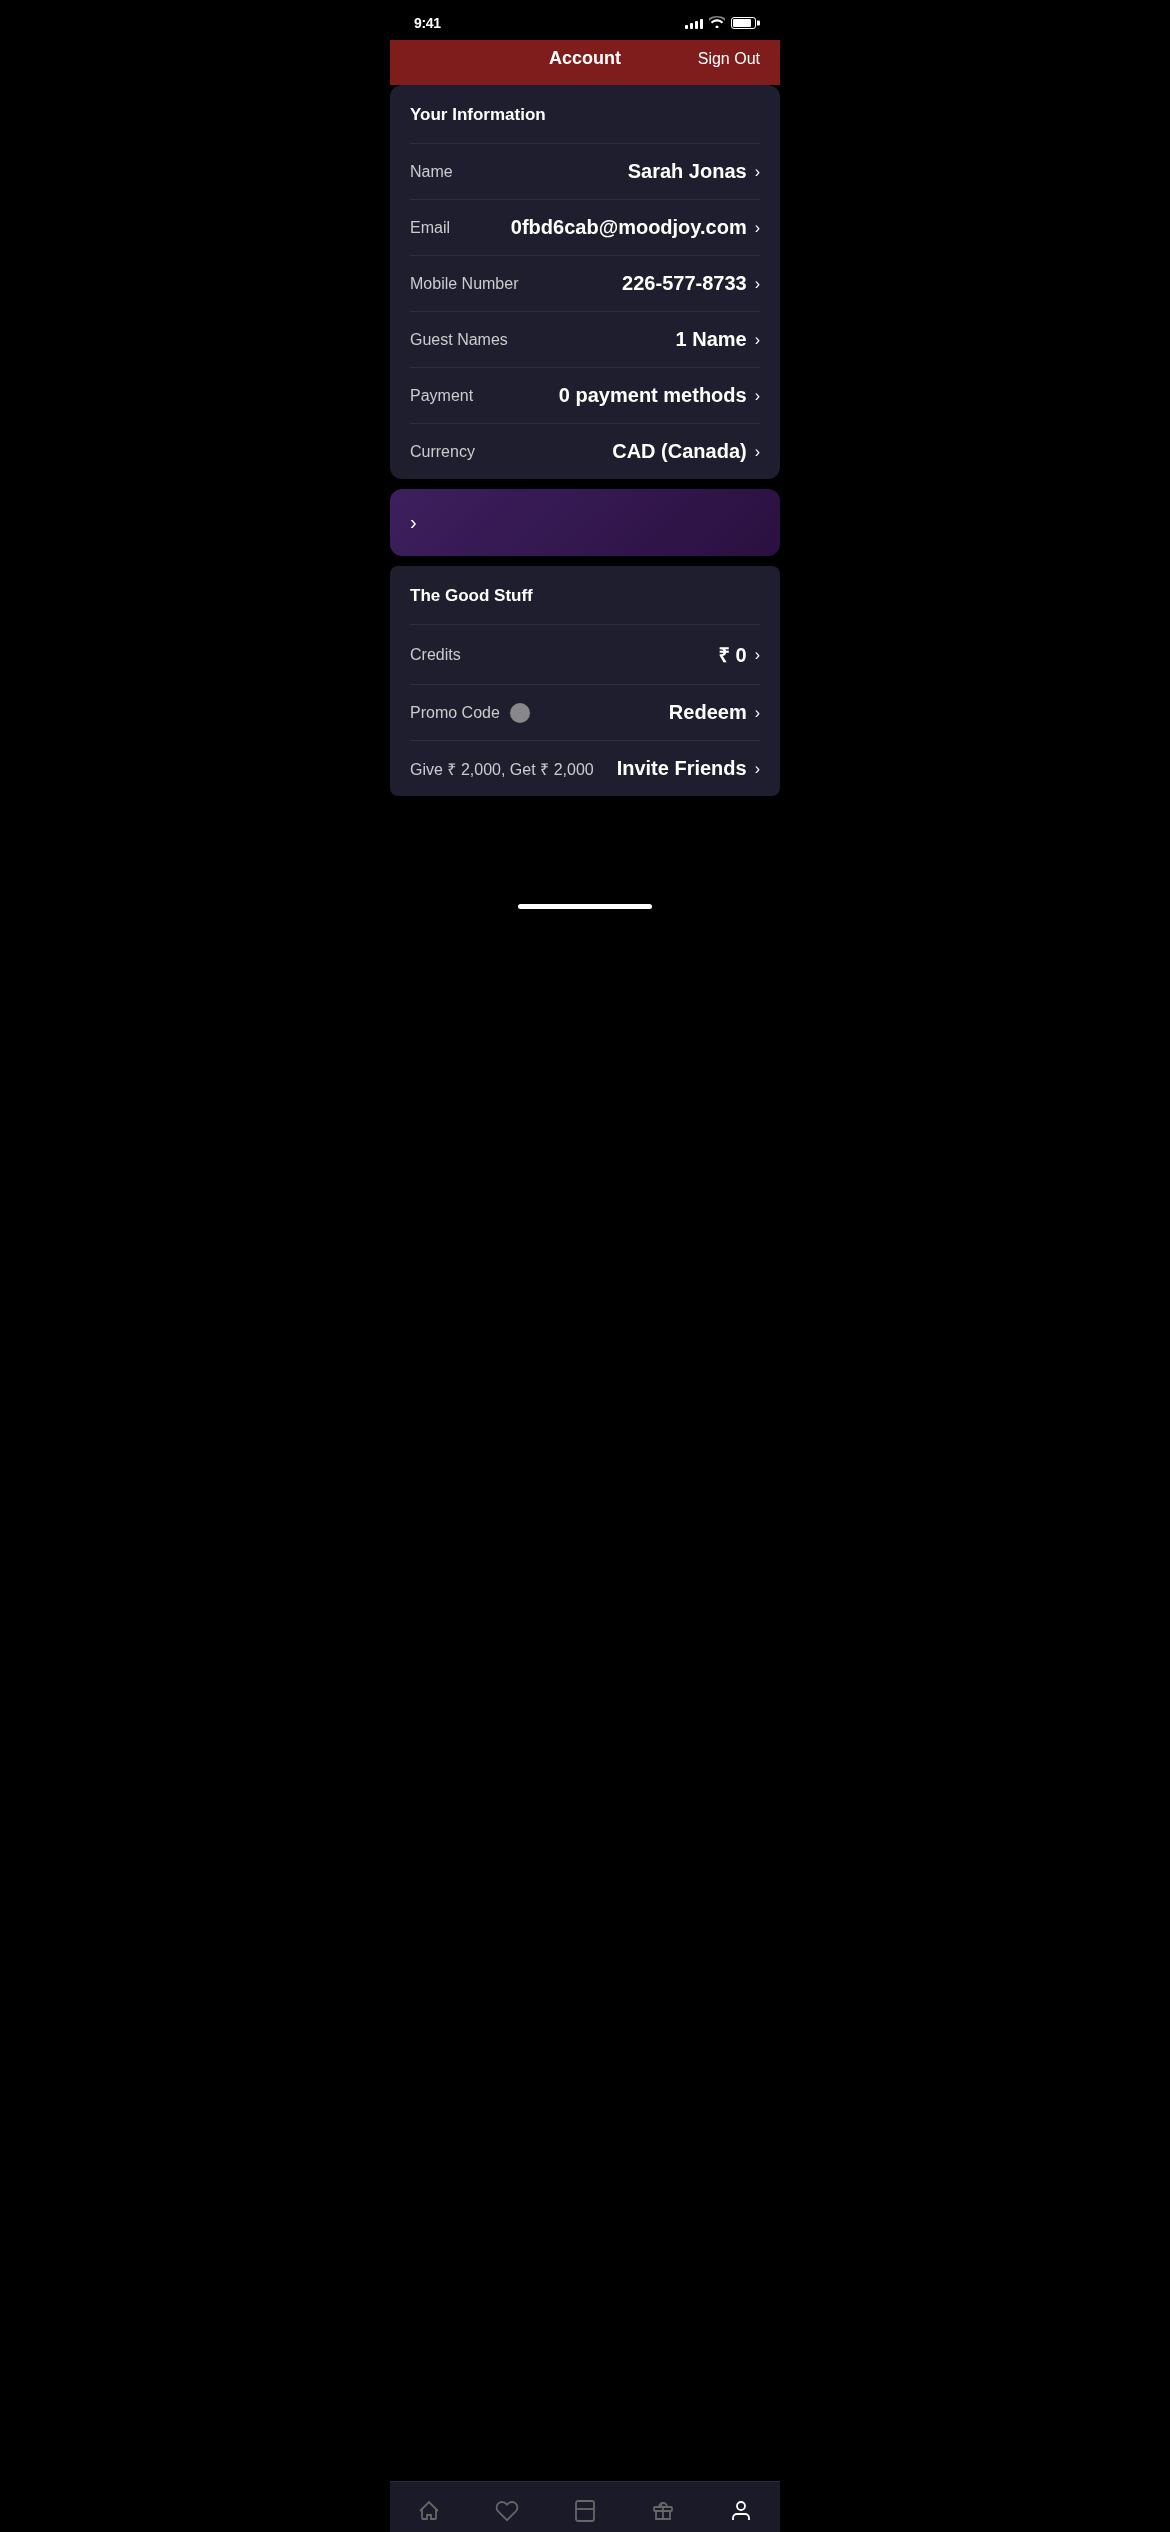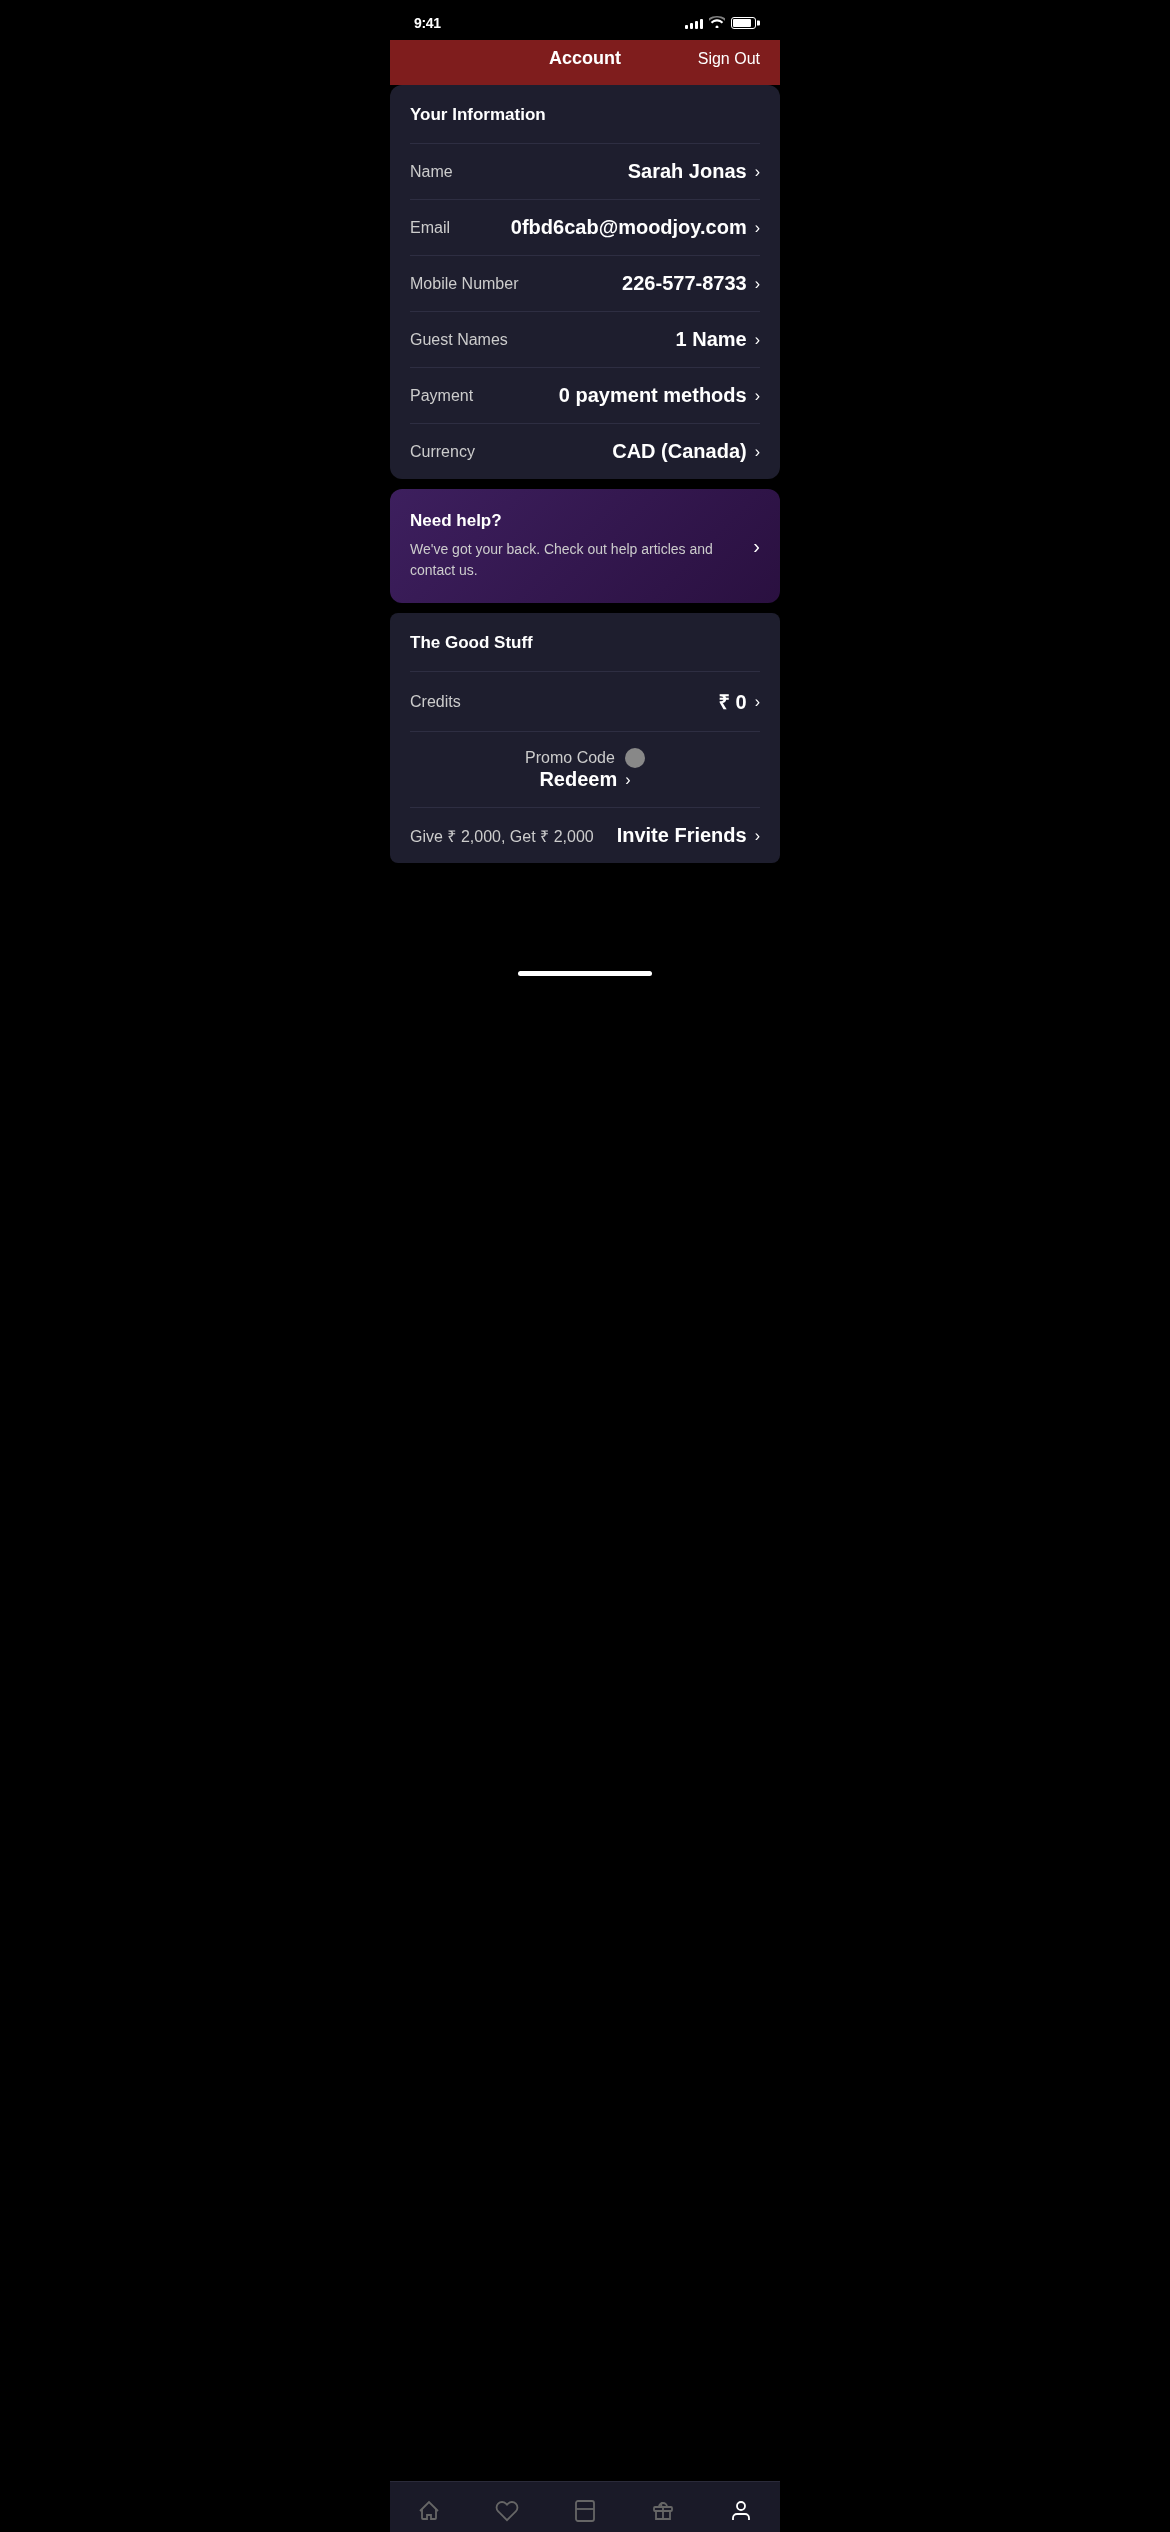--- a/index.html
+++ b/index.html
@@ -266,21 +266,20 @@
       padding-bottom: 90px;
     }
 
     .promo-row {
       display: flex;
       justify-content: space-between;
       align-items: center;
       padding: 16px 0;
       border-top: 1px solid #2e2e42;
       cursor: pointer;
-      flex-direction: column;
     }
 
     .promo-left {
       display: flex;
       align-items: center;
       gap: 10px;
     }
 
     .promo-toggle {
       width: 20px;
@@ -367,24 +366,20 @@
     <div class="row-item">
       <span class="row-label">Currency</span>
       <div class="row-value-container">
         <span class="row-value">CAD (Canada)</span>
         <span class="row-chevron">›</span>
       </div>
     </div>
   </div>
 
   <div class="help-card">
-    <div class="help-content">
-      <div class="help-title">Need help?</div>
-      <div class="help-subtitle">We've got your back. Check out help articles and contact us.</div>
-    </div>
     <span class="help-chevron">›</span>
   </div>
 
   <div class="good-stuff-section">
     <div class="section-title">The Good Stuff</div>
 
     <div class="row-item">
       <span class="row-label">Credits</span>
       <div class="row-value-container">
         <span class="row-value">₹ 0</span>

